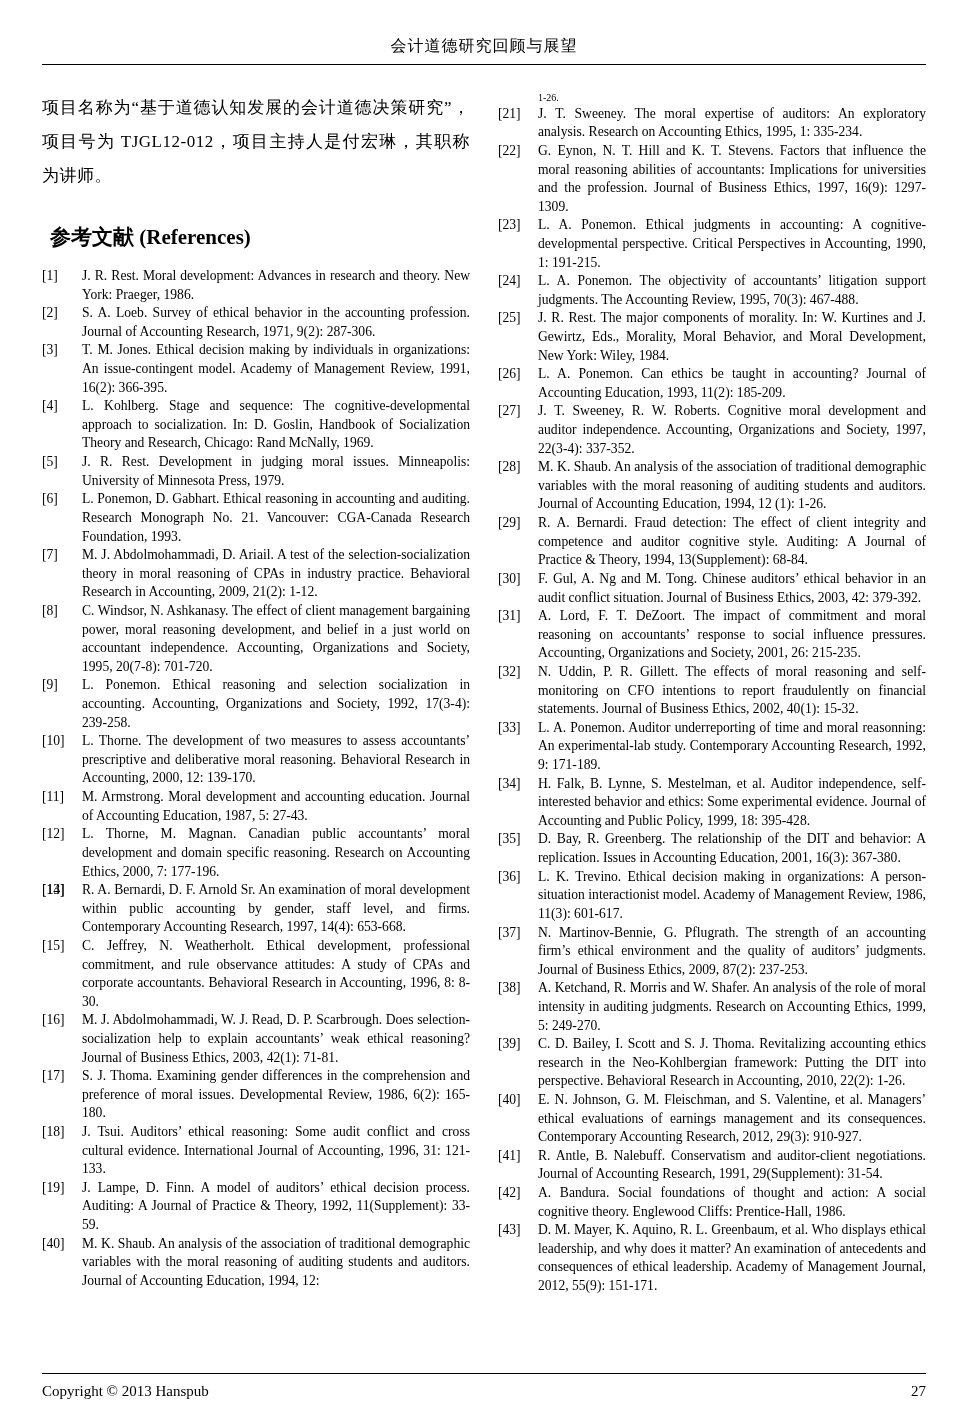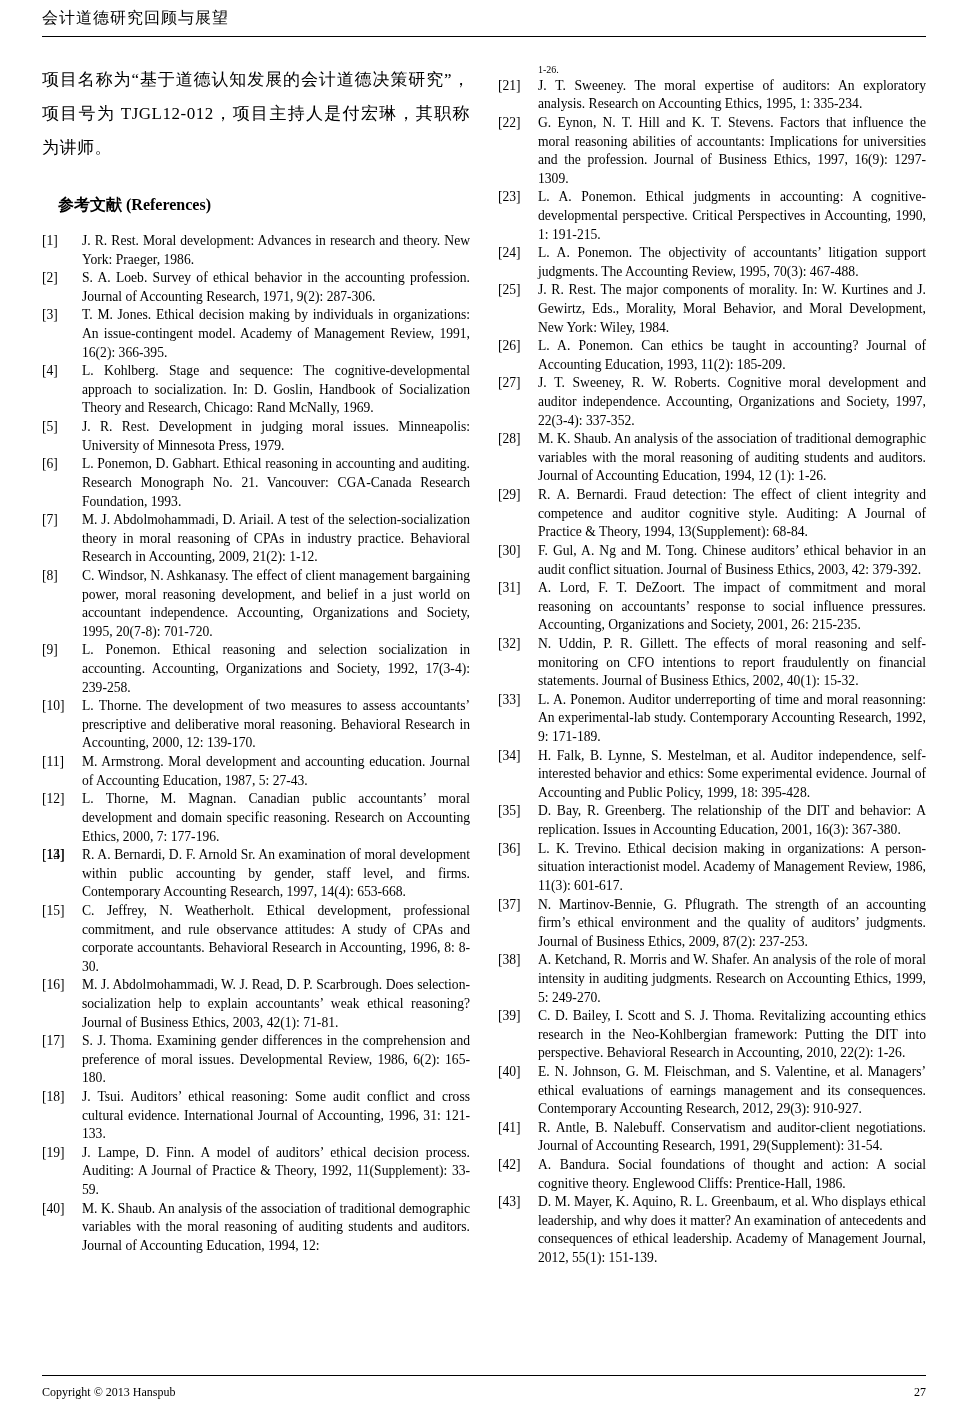--- a/index.html
+++ b/index.html
@@ -12,44 +12,45 @@
     font-family: "Liberation Serif", "DejaVu Serif", serif;
   }
   .page {
     width: 968px;
     min-height: 1414px;
     padding: 8px 42px 14px 42px;
     display: flex;
     flex-direction: column;
   }
   .running-head {
-    text-align: left;
+    text-align: center;
     font-size: 16px;
     letter-spacing: 1px;
     padding-bottom: 7px;
     border-bottom: 1px solid #000;
+    margin-top: 28px;
   }
   .columns {
     display: flex;
     gap: 28px;
     margin-top: 26px;
     flex: 1 1 auto;
     align-items: flex-start;
   }
   .col { width: 50%; }
   .intro-para {
     font-size: 17px;
     line-height: 2.0;
     text-align: justify;
     letter-spacing: 0.5px;
   }
   .refs-heading {
-    font-size: 16px;
+    font-size: 21px;
     font-weight: bold;
-    margin: 30px 0 16px 16px;
+    margin: 30px 0 16px 8px;
   }
   .ref {
     position: relative;
     padding-left: 40px;
     font-size: 13.6px;
     line-height: 1.37;
     text-align: justify;
     font-family: Liberation Serif, serif;
   }
   .ref-num {
@@ -62,21 +63,21 @@
     font-size: 10px;
     line-height: 1.37;
   }
   .footer {
     margin-top: auto;
     border-top: 1px solid #000;
     padding-top: 9px;
     display: flex;
     justify-content: space-between;
     align-items: baseline;
-    font-size: 12px;
+    font-size: 15px;
   }
 </style>
 </head>
 <body>
 
 <div class="page">
 
   <div class="running-head">会计道德研究回顾与展望</div>
 
   <div class="columns">
@@ -255,21 +256,21 @@
 
   <div class="ref">
     <span class="ref-num">[41]</span><span class="ref-text">R. Antle, B. Nalebuff. Conservatism and auditor-client negotiations. Journal of Accounting Research, 1991, 29(Supplement): 31-54.</span>
   </div>
 
   <div class="ref">
     <span class="ref-num">[42]</span><span class="ref-text">A. Bandura. Social foundations of thought and action: A social cognitive theory. Englewood Cliffs: Prentice-Hall, 1986.</span>
   </div>
 
   <div class="ref">
-    <span class="ref-num">[43]</span><span class="ref-text">D. M. Mayer, K. Aquino, R. L. Greenbaum, et al. Who displays ethical leadership, and why does it matter? An examination of antecedents and consequences of ethical leadership. Academy of Management Journal, 2012, 55(1): 151-139.</span>
+    <span class="ref-num">[43]</span><span class="ref-text">D. M. Mayer, K. Aquino, R. L. Greenbaum, et al. Who displays ethical leadership, and why does it matter? An examination of antecedents and consequences of ethical leadership. Academy of Management Journal, 2012, 55(9): 151-171.</span>
   </div>
 </div>
     </div>
 
   </div>
 
   <div class="footer">
     <span>Copyright © 2013 Hanspub</span>
     <span>27</span>
   </div>

